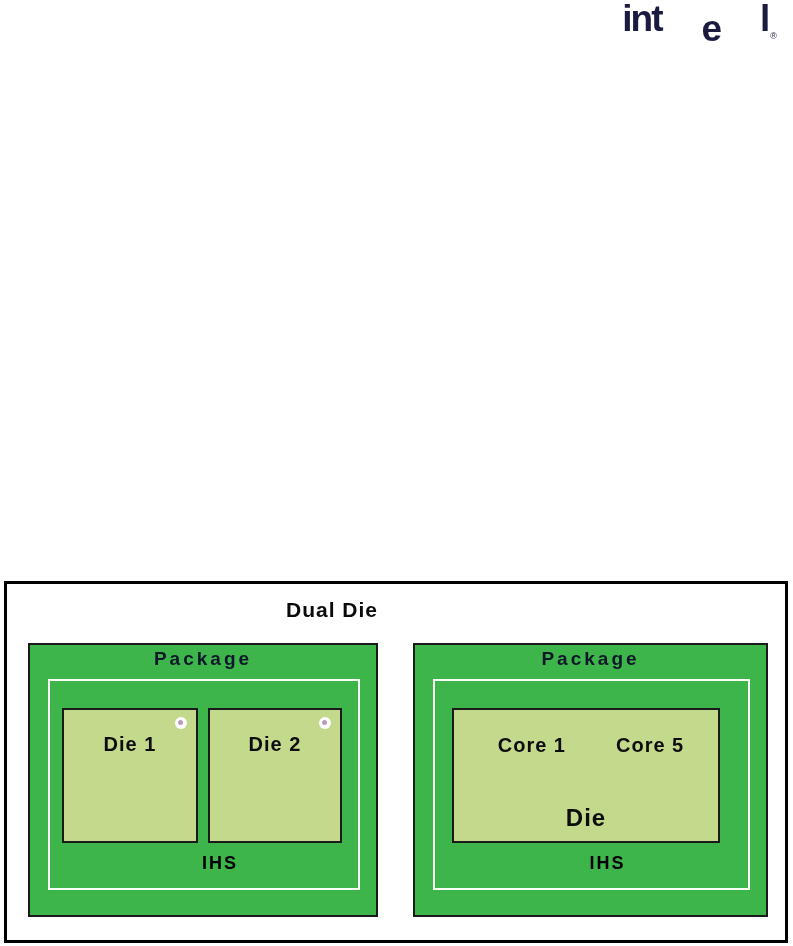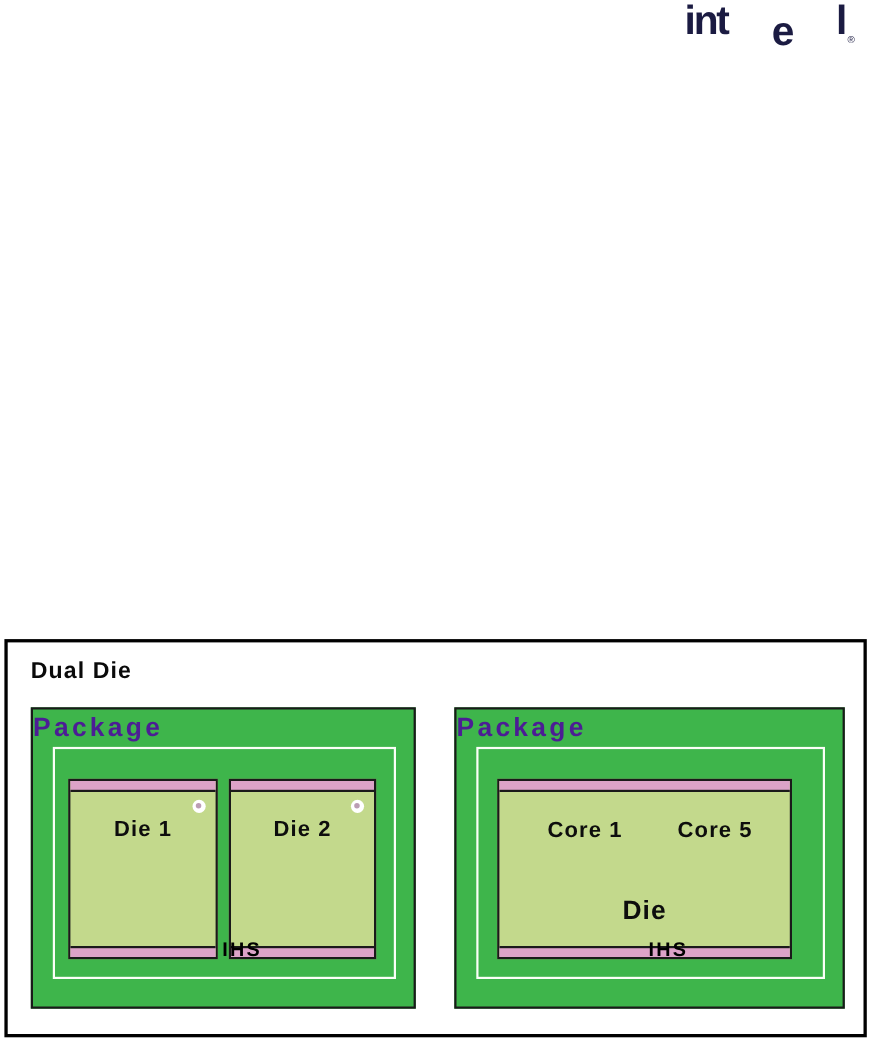--- a/index.html
+++ b/index.html
@@ -50,21 +50,21 @@
     top: 581px;
     width: 784px;
     height: 362px;
     border: 3px solid #000000;
     background: #ffffff;
   }
 
   .panel-title {
     position: absolute;
     top: 14px;
-    text-align: left;
+    text-align: right;
     font-size: 21px;
     font-weight: bold;
     color: #0a0a0a;
     letter-spacing: 1px;
   }
   .panel-title.left  { left: 21px;  width: 350px; }
   .panel-title.right { left: 406px; width: 355px; }
 
   .package {
     position: absolute;
@@ -74,23 +74,24 @@
     border: 2px solid #1a1a1a;
   }
   .package.left  { left: 21px;  width: 350px; }
   .package.right { left: 406px; width: 355px; }
 
   .package-label {
     position: absolute;
     top: 3px;
     left: 0;
     width: 100%;
-    font-size: 24px;
-    font-weight: bold;
-    color: #4c1d95;
+    text-align: center;
+    font-size: 19px;
+    font-weight: bold;
+    color: #0f172a;
     letter-spacing: 3px;
   }
 
   .ihs-outline {
     position: absolute;
     left: 18px;
     top: 34px;
     height: 211px;
     border: 2px solid #fbfff8;
   }
@@ -107,25 +108,25 @@
     color: #000000;
     letter-spacing: 2px;
   }
   .package.left  .ihs-label { width: 312px; }
   .package.right .ihs-label { width: 317px; }
 
   
   .die {
     position: absolute;
     top: 63px;
-    height: 164px;
+    height: 135px;
     border: 2px solid #1a1a1a;
     background: #c3d98c;
     display: flex;
-    flex-direction: column;
+    flex-direction: row;
   }
   .die.die-1 { left: 32px;  width: 136px; }
   .die.die-2 { left: 178px; width: 134px; }
   .die.die-wide { left: 37px; width: 268px; }
 
   .strip {
     height: 10px;
     background: #dca3c8;
     flex: 0 0 auto;
   }

